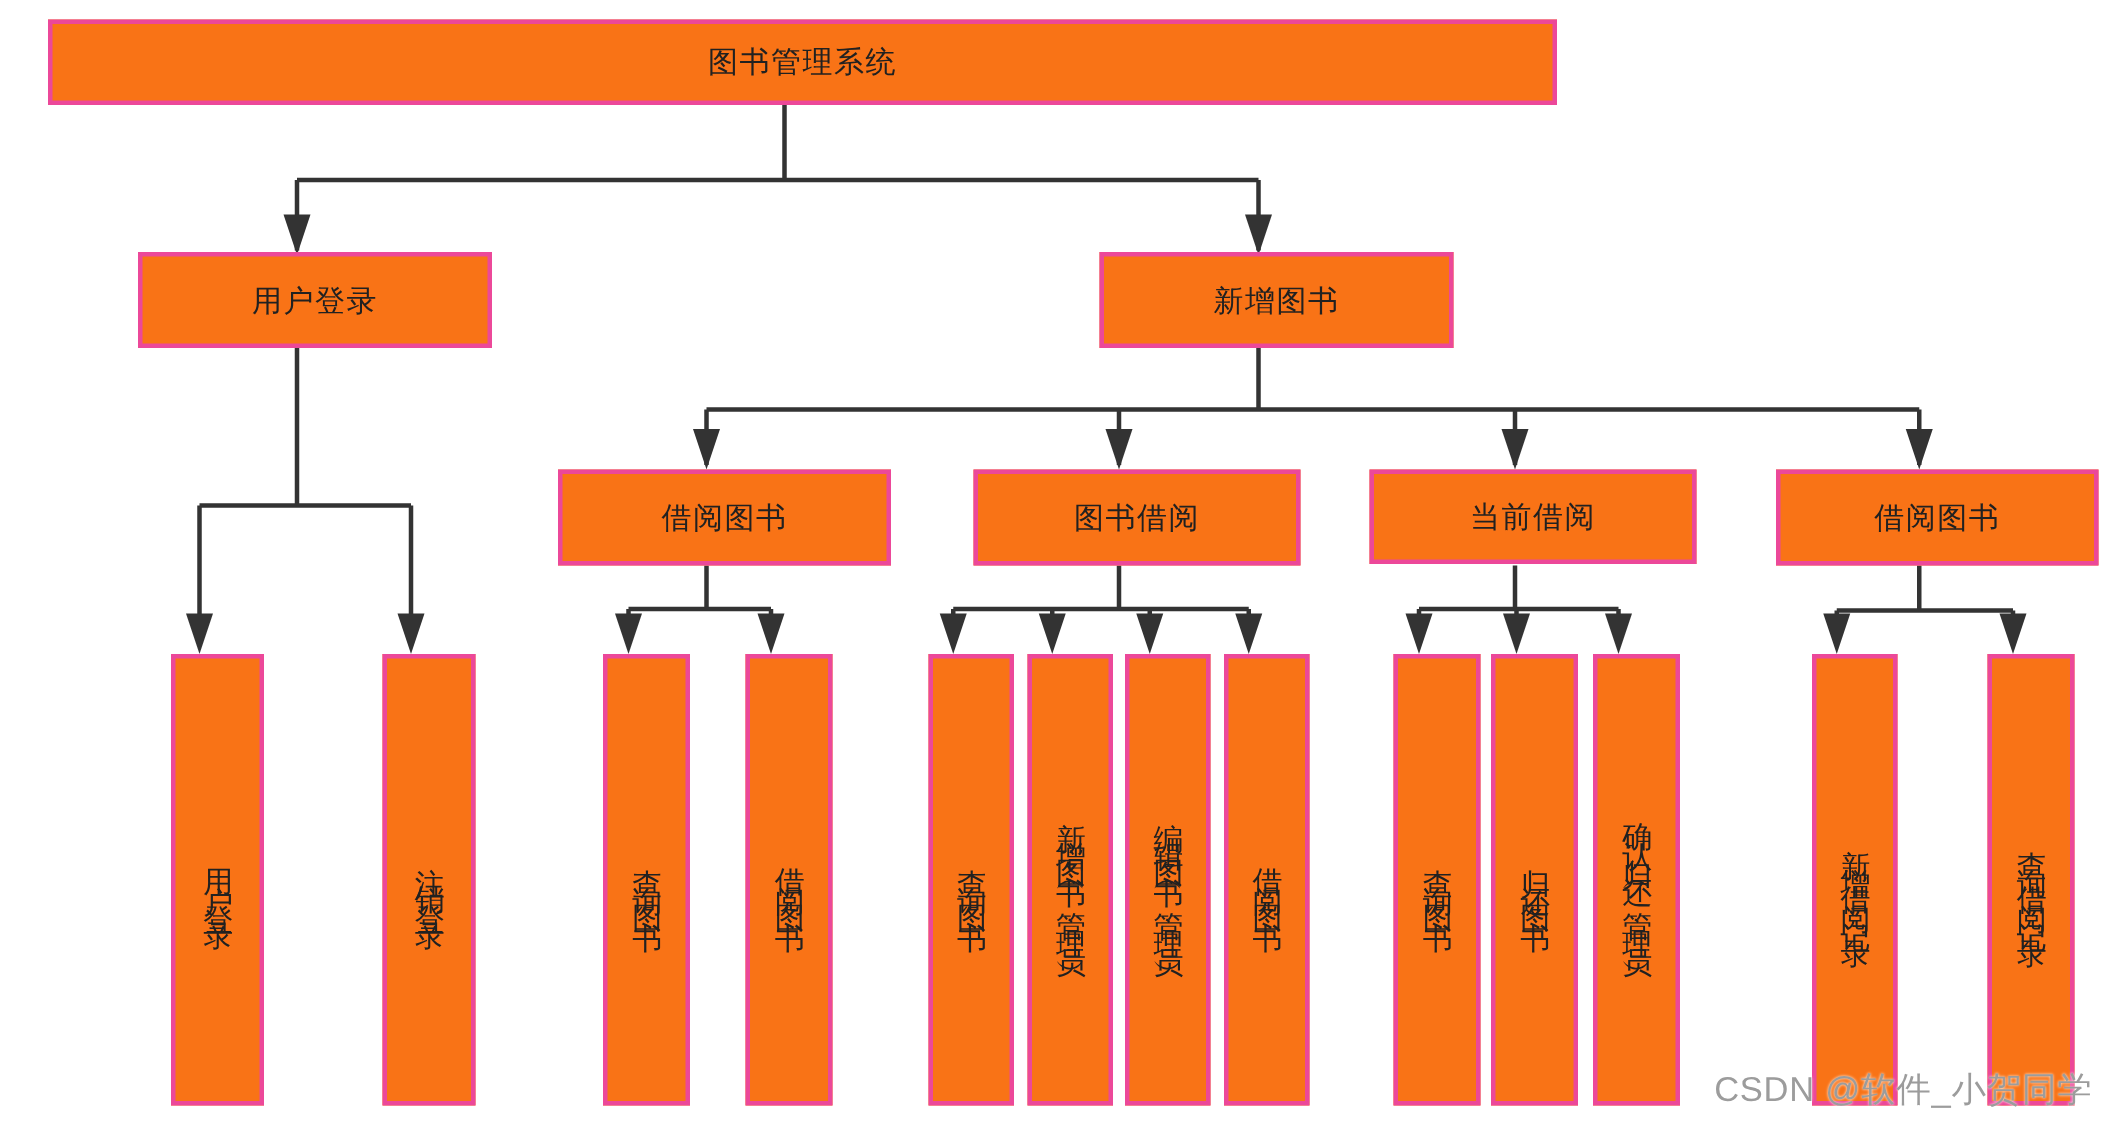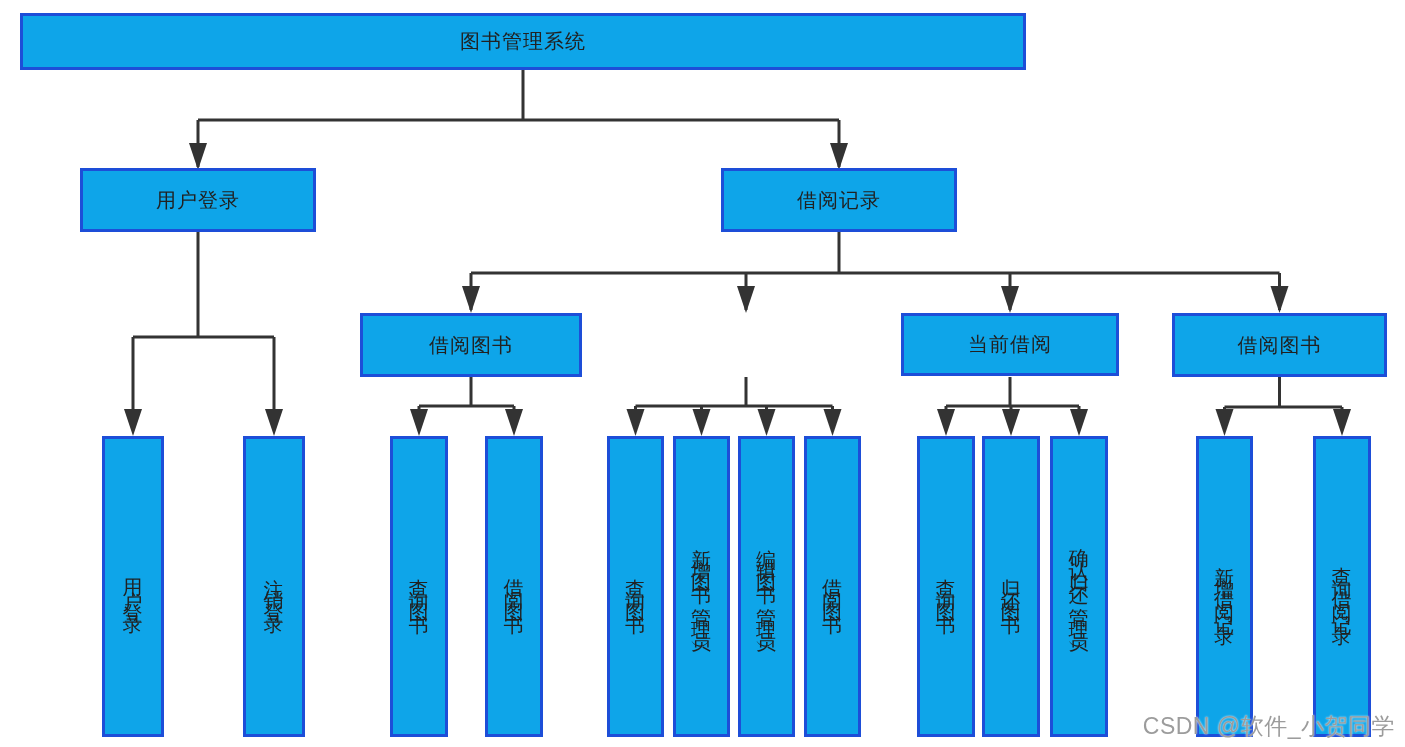--- a/index.html
+++ b/index.html
@@ -18,26 +18,27 @@
   .connectors {
     position: absolute;
     left: 0;
     top: 0;
     width: 1405px;
     height: 747px;
   }
   .node {
     position: absolute;
     box-sizing: border-box;
-    border: 3px solid #1d4ed8;
-    background: #0ea5e9;
+    border: 3px solid #ec4899;
+    background: #f97316;
     display: flex;
     align-items: center;
     justify-content: center;
     color: #212121;
+    margin-left: 12px;
   }
   .h-node {
     font-size: 20px;
     letter-spacing: 1px;
     white-space: nowrap;
   }
   .v-node span {
     writing-mode: vertical-rl;
     text-orientation: mixed;
     font-size: 20px;
@@ -88,23 +89,24 @@
       <polygon points="1002,409 1020,409 1011,436"></polygon>
       <polygon points="1070,409 1088,409 1079,436"></polygon>
       <polygon points="1215.5,409 1233.5,409 1224.5,436"></polygon>
       <polygon points="1333,409 1351,409 1342,436"></polygon>
     </g>
   </svg>
 
   <div class="node h-node" style="left:20px; top:13px; width:1006px; height:57px;">图书管理系统</div>
 
   <div class="node h-node" style="left:80px; top:168px; width:236px; height:64px;">用户登录</div>
-  <div class="node h-node" style="left:721px; top:168px; width:236px; height:64px;">借阅记录</div>
+  <div class="node h-node" style="left:721px; top:168px; width:236px; height:64px;">新增图书</div>
 
   <div class="node h-node" style="left:360px; top:313px; width:222px; height:64px;">借阅图书</div>
+  <div class="node h-node" style="left:637px; top:313px; width:218px; height:64px;">图书借阅</div>
   <div class="node h-node" style="left:901px; top:313px; width:218px; height:63px;">当前借阅</div>
   <div class="node h-node" style="left:1172px; top:313px; width:215px; height:64px;">借阅图书</div>
 
   <div class="node v-node" style="left:102px; top:436px; width:62px; height:301px;">
     <span>用户登录</span>
   </div>
   <div class="node v-node" style="left:243px; top:436px; width:62px; height:301px;">
     <span>注销登录</span>
   </div>
 

